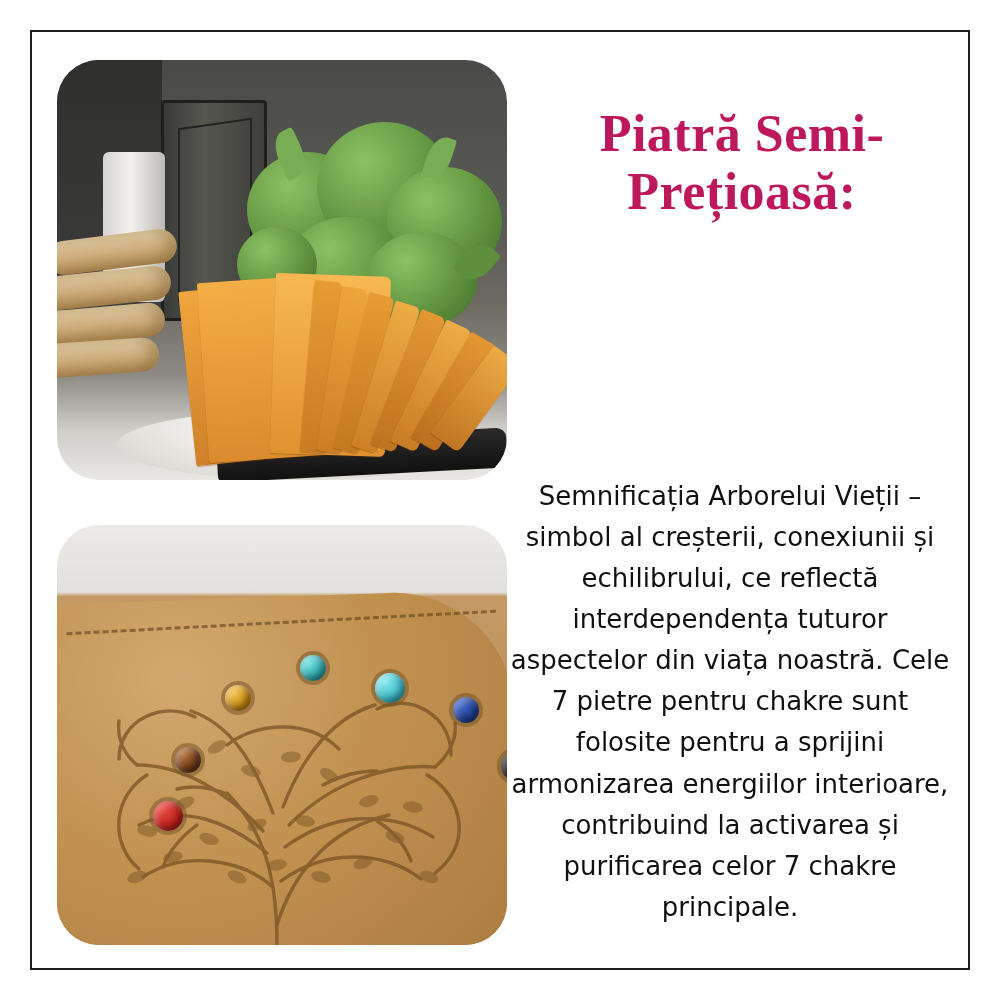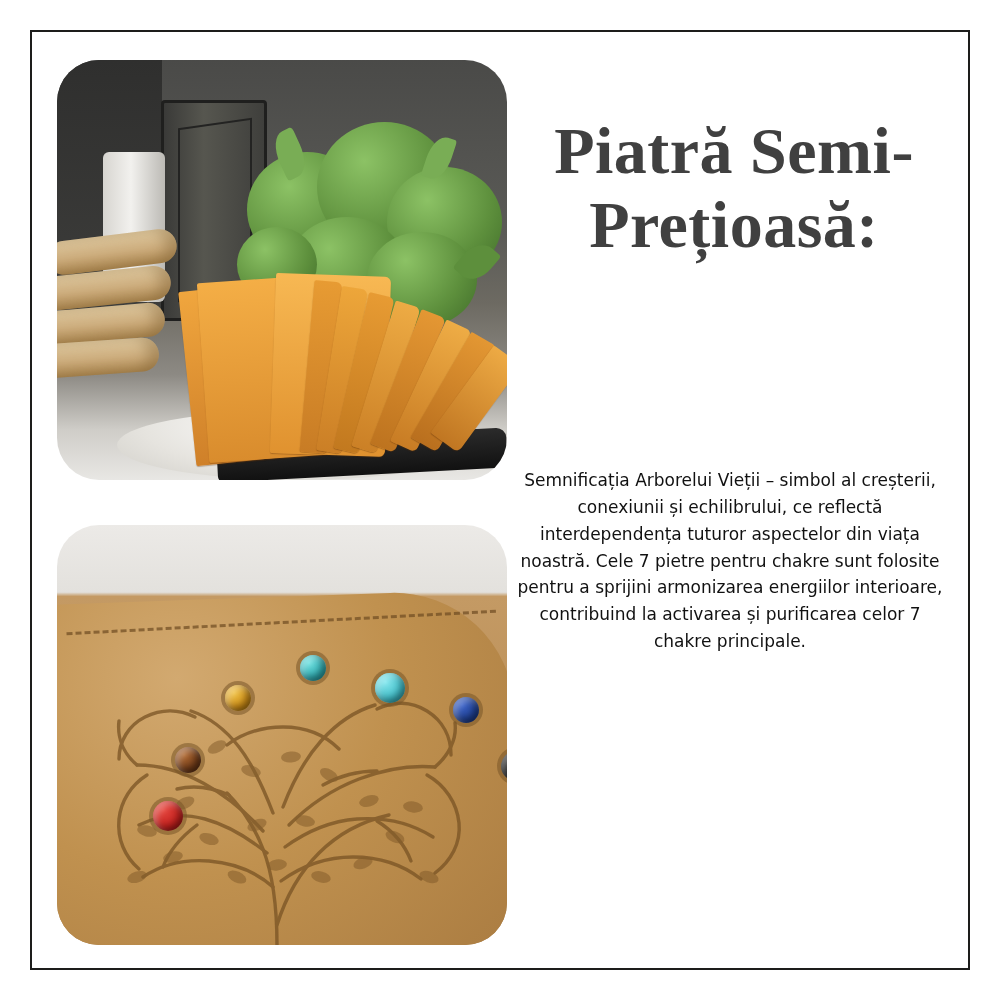--- a/index.html
+++ b/index.html
@@ -183,38 +183,38 @@
     position: absolute;
     left: 510px;
     top: 60px;
     width: 440px;
     height: 885px;
   }
 
   .title {
     position: absolute;
     top: 10px;
-    left: 4px;
+    left: 12px;
     width: 440px;
     text-align: center;
     font-family: "Liberation Serif", "DejaVu Serif", serif;
-    font-size: 66px;
+    font-size: 52px;
     line-height: 1.12;
-    color: #404040;
+    color: #be185d;
     letter-spacing: 0.5px;
   }
 
   .body-text {
     position: absolute;
     top: 390px;
     left: 0;
     width: 440px;
     text-align: center;
     font-family: "DejaVu Sans", "Liberation Sans", sans-serif;
-    font-size: 17px;
+    font-size: 26px;
     line-height: 1.58;
     color: #111111;
   }
 </style>
 </head>
 <body>
 
 <div class="page">
   <div class="frame"></div>
 

